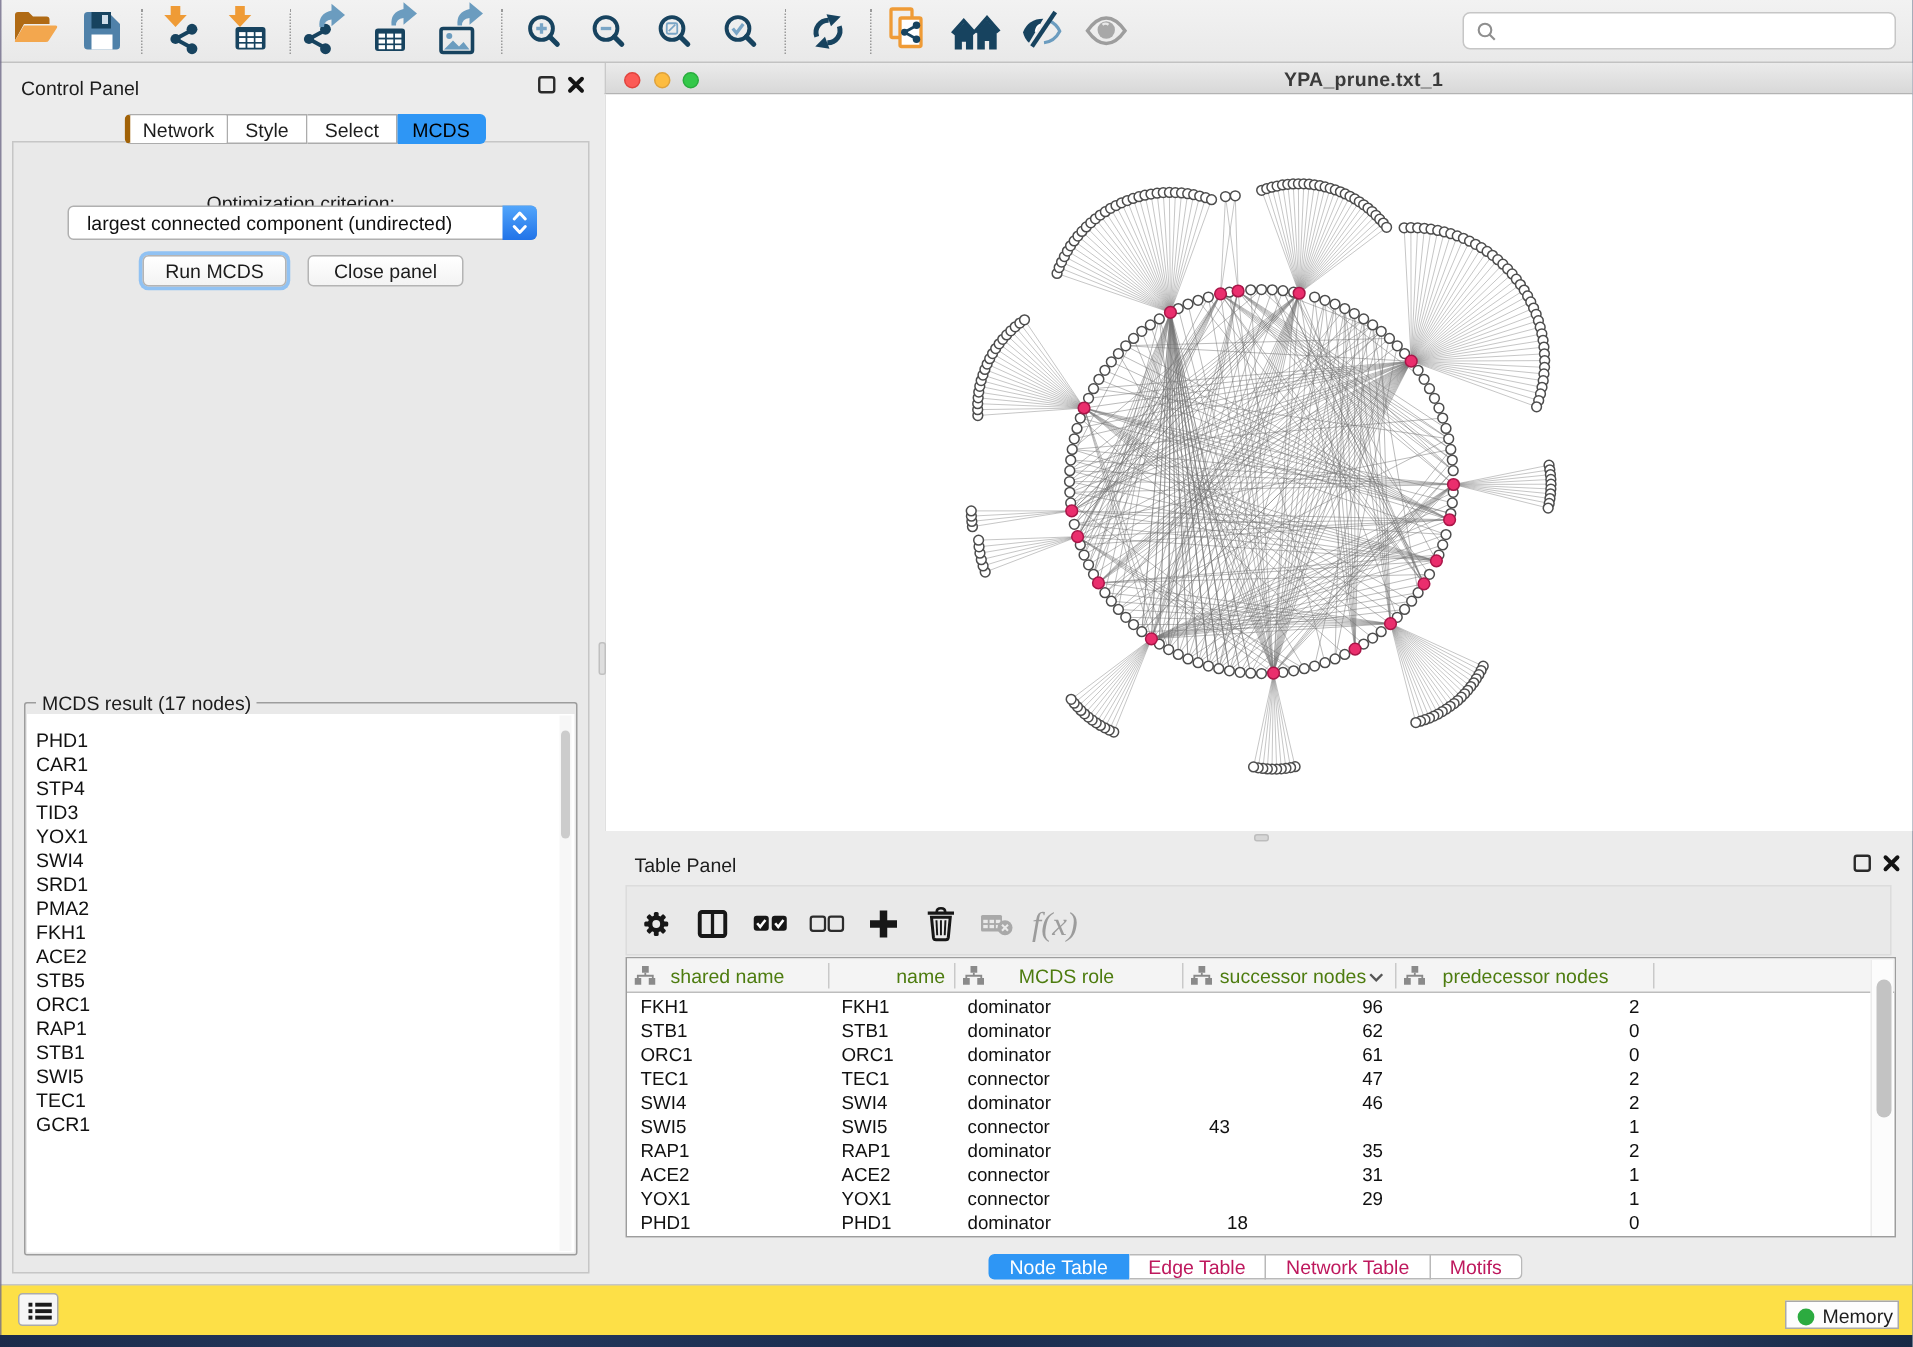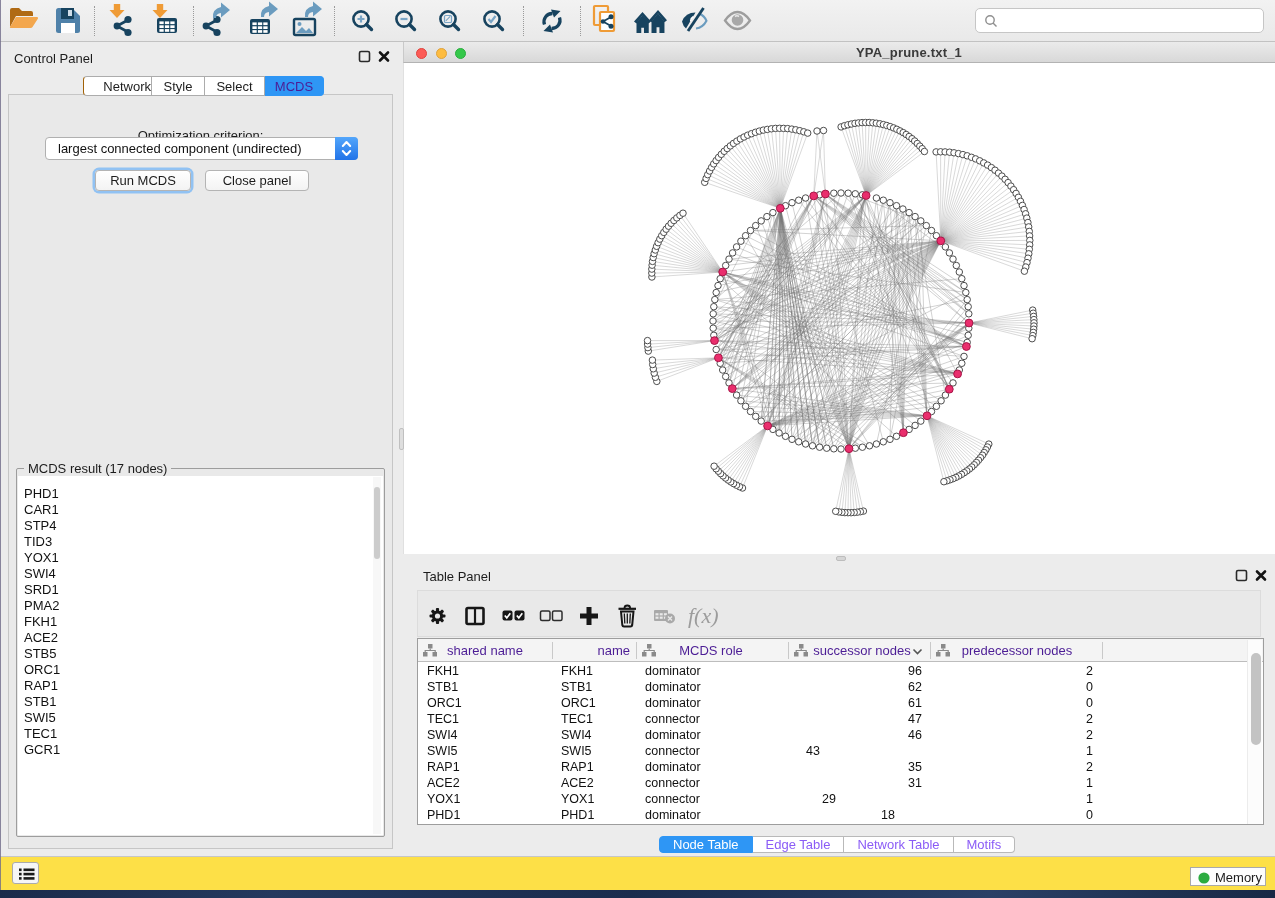--- a/index.html
+++ b/index.html
@@ -17,23 +17,23 @@
   background:#fff; border:1px solid #c6c6c6; border-radius:5px; }
 
 #cp { position:absolute; left:0; top:42px; width:401px; height:814px; background:#ececec; }
 #cp-title { position:absolute; left:14px; top:9px; font-size:13px; color:#1c1c1c; }
 .wicon { position:absolute; }
 #cp-content { position:absolute; left:8px; top:52px; width:385px; height:755px;
   background:#e9e9e9; border:1px solid #c6c6c6; }
 .tabrow { position:absolute; display:flex; }
 .tab { height:20px; line-height:19px; font-size:13px; color:#1d1d1d; background:#ffffff;
   border:1px solid #acacac; border-left:none; padding:0 14px; text-align:center; }
-.tab.first { border-left:1px solid #a16207; border-radius:4px 0 0 4px;text-align:right; }
+.tab.first { border-left:4px solid #a16207; border-radius:4px 0 0 4px; }
 .tab.last  { border-radius:0 4px 4px 0; }
-.tab.sel { background:#2e96f5; color:#4c1d95; border-color:#2e96f5; }
+.tab.sel { background:#2e96f5; color:#000000; border-color:#2e96f5; }
 #optlabel { position:absolute; left:0; top:113px; width:401px; text-align:center;
   font-size:13px; color:#1c1c1c; }
 #combo { position:absolute; left:44px; top:136px; width:313px; height:23px; background:#fff;
   border:1px solid #b0b0b0; border-radius:4px; font-size:13px; color:#111;
   line-height:21px; padding-left:12px; }
 #combo-btn { position:absolute; right:-1px; top:-1px; width:23px; height:23px;
   border-radius:0 4px 4px 0; background:linear-gradient(#53a6fb,#2173e8); }
 .btn { position:absolute; height:21px; background:linear-gradient(#ffffff,#f3f3f3);
   border:1px solid #b4b4b4; border-radius:4px; font-size:13px; color:#1c1c1c;
   text-align:center; line-height:19px; }
@@ -62,28 +62,28 @@
 #hhandle { position:absolute; left:433px; top:2px; width:10px; height:5px; background:#d6d6d6;
   border:1px solid #bdbdbd; border-radius:2px; }
 
 #tp { position:absolute; left:403px; top:563px; width:872px; height:293px; background:#ececec; }
 #tp-title { position:absolute; left:27px; top:6px; font-size:13px; color:#1c1c1c; }
 #tp-toolbar { position:absolute; left:14px; top:27px; width:844px; height:47px;
   background:#e9e9e9; border:1px solid #dcdcdc; }
 #tbl { position:absolute; left:14px; top:75px; width:847px; height:187px; background:#fff;
   border:1px solid #9d9d9d; }
 #thead { position:absolute; left:0; top:0; width:845px; height:23px; background:#f4f4f4;
-  border-bottom:1px solid #bdbdbd; font-size:13px; color:#4c1d95; }
+  border-bottom:1px solid #bdbdbd; font-size:13px; color:#4d7c0f; }
 .hsep { position:absolute; top:3px; height:17px; width:0; border-left:1px solid #c9c9c9; }
 .hlab { position:absolute; top:3px; height:17px; line-height:17px; }
 .cell { position:absolute; height:16px; line-height:16px; font-size:12.5px; color:#111; }
 #vscroll { position:absolute; right:1px; top:1px; width:15px; height:184px; background:#fcfcfc;
   border-left:1px solid #ececec; }
 #vthumb { position:absolute; left:2.5px; top:13px; width:10px; height:92px; background:#c3c3c3; border-radius:5px; }
-.btab { height:17px; line-height:16px; font-size:13px; color:#8b5cf6; background:#fff;
+.btab { height:17px; line-height:16px; font-size:13px; color:#be185d; background:#fff;
   border:1px solid #b9b9b9; border-left:none; padding:0 13px; }
 .btab.first { border-left:1px solid #b9b9b9; border-radius:4px 0 0 4px; }
 .btab.last { border-radius:0 4px 4px 0; }
 .btab.sel { background:#2e96f5; color:#fff; border-color:#2e96f5; }
 
 #status { position:absolute; left:0; top:856px; width:1275px; height:34px;
   background:#fde047; border-top:1px solid #c6c6c6; }
 #listbtn { position:absolute; left:12px; top:5px; width:27px; height:22px; background:#f6f6f6;
   border:1px solid #ababab; border-radius:3px; }
 #membtn { position:absolute; left:1190px; top:10px; width:76px; height:19px; background:#fdfdfd;
@@ -1157,26 +1157,26 @@
         <div class="cell" style="left:404px;top:120px;width:100px;text-align:right">35</div>
         <div class="cell" style="left:575px;top:120px;width:100px;text-align:right">2</div>
 <div class="cell" style="left:9px;top:136px">ACE2</div>
         <div class="cell" style="left:143px;top:136px">ACE2</div>
         <div class="cell" style="left:227px;top:136px">connector</div>
         <div class="cell" style="left:404px;top:136px;width:100px;text-align:right">31</div>
         <div class="cell" style="left:575px;top:136px;width:100px;text-align:right">1</div>
 <div class="cell" style="left:9px;top:152px">YOX1</div>
         <div class="cell" style="left:143px;top:152px">YOX1</div>
         <div class="cell" style="left:227px;top:152px">connector</div>
-        <div class="cell" style="left:404px;top:152px;width:100px;text-align:left">29</div>
+        <div class="cell" style="left:404px;top:152px;width:100px;text-align:right">29</div>
         <div class="cell" style="left:575px;top:152px;width:100px;text-align:right">1</div>
 <div class="cell" style="left:9px;top:168px">PHD1</div>
         <div class="cell" style="left:143px;top:168px">PHD1</div>
         <div class="cell" style="left:227px;top:168px">dominator</div>
-        <div class="cell" style="left:420px;top:168px;width:100px;text-align:center">18</div>
+        <div class="cell" style="left:400px;top:168px;width:100px;text-align:left">18</div>
         <div class="cell" style="left:575px;top:168px;width:100px;text-align:right">0</div>
 <div id="vscroll">
           <div id="vthumb"></div>
         </div>
 </div>
 <div class="tabrow" style="left:256px;top:273px">
         <div class="btab first sel">Node Table</div>
         <div class="btab">Edge Table</div>
         <div class="btab">Network Table</div>
         <div class="btab last">Motifs</div>

